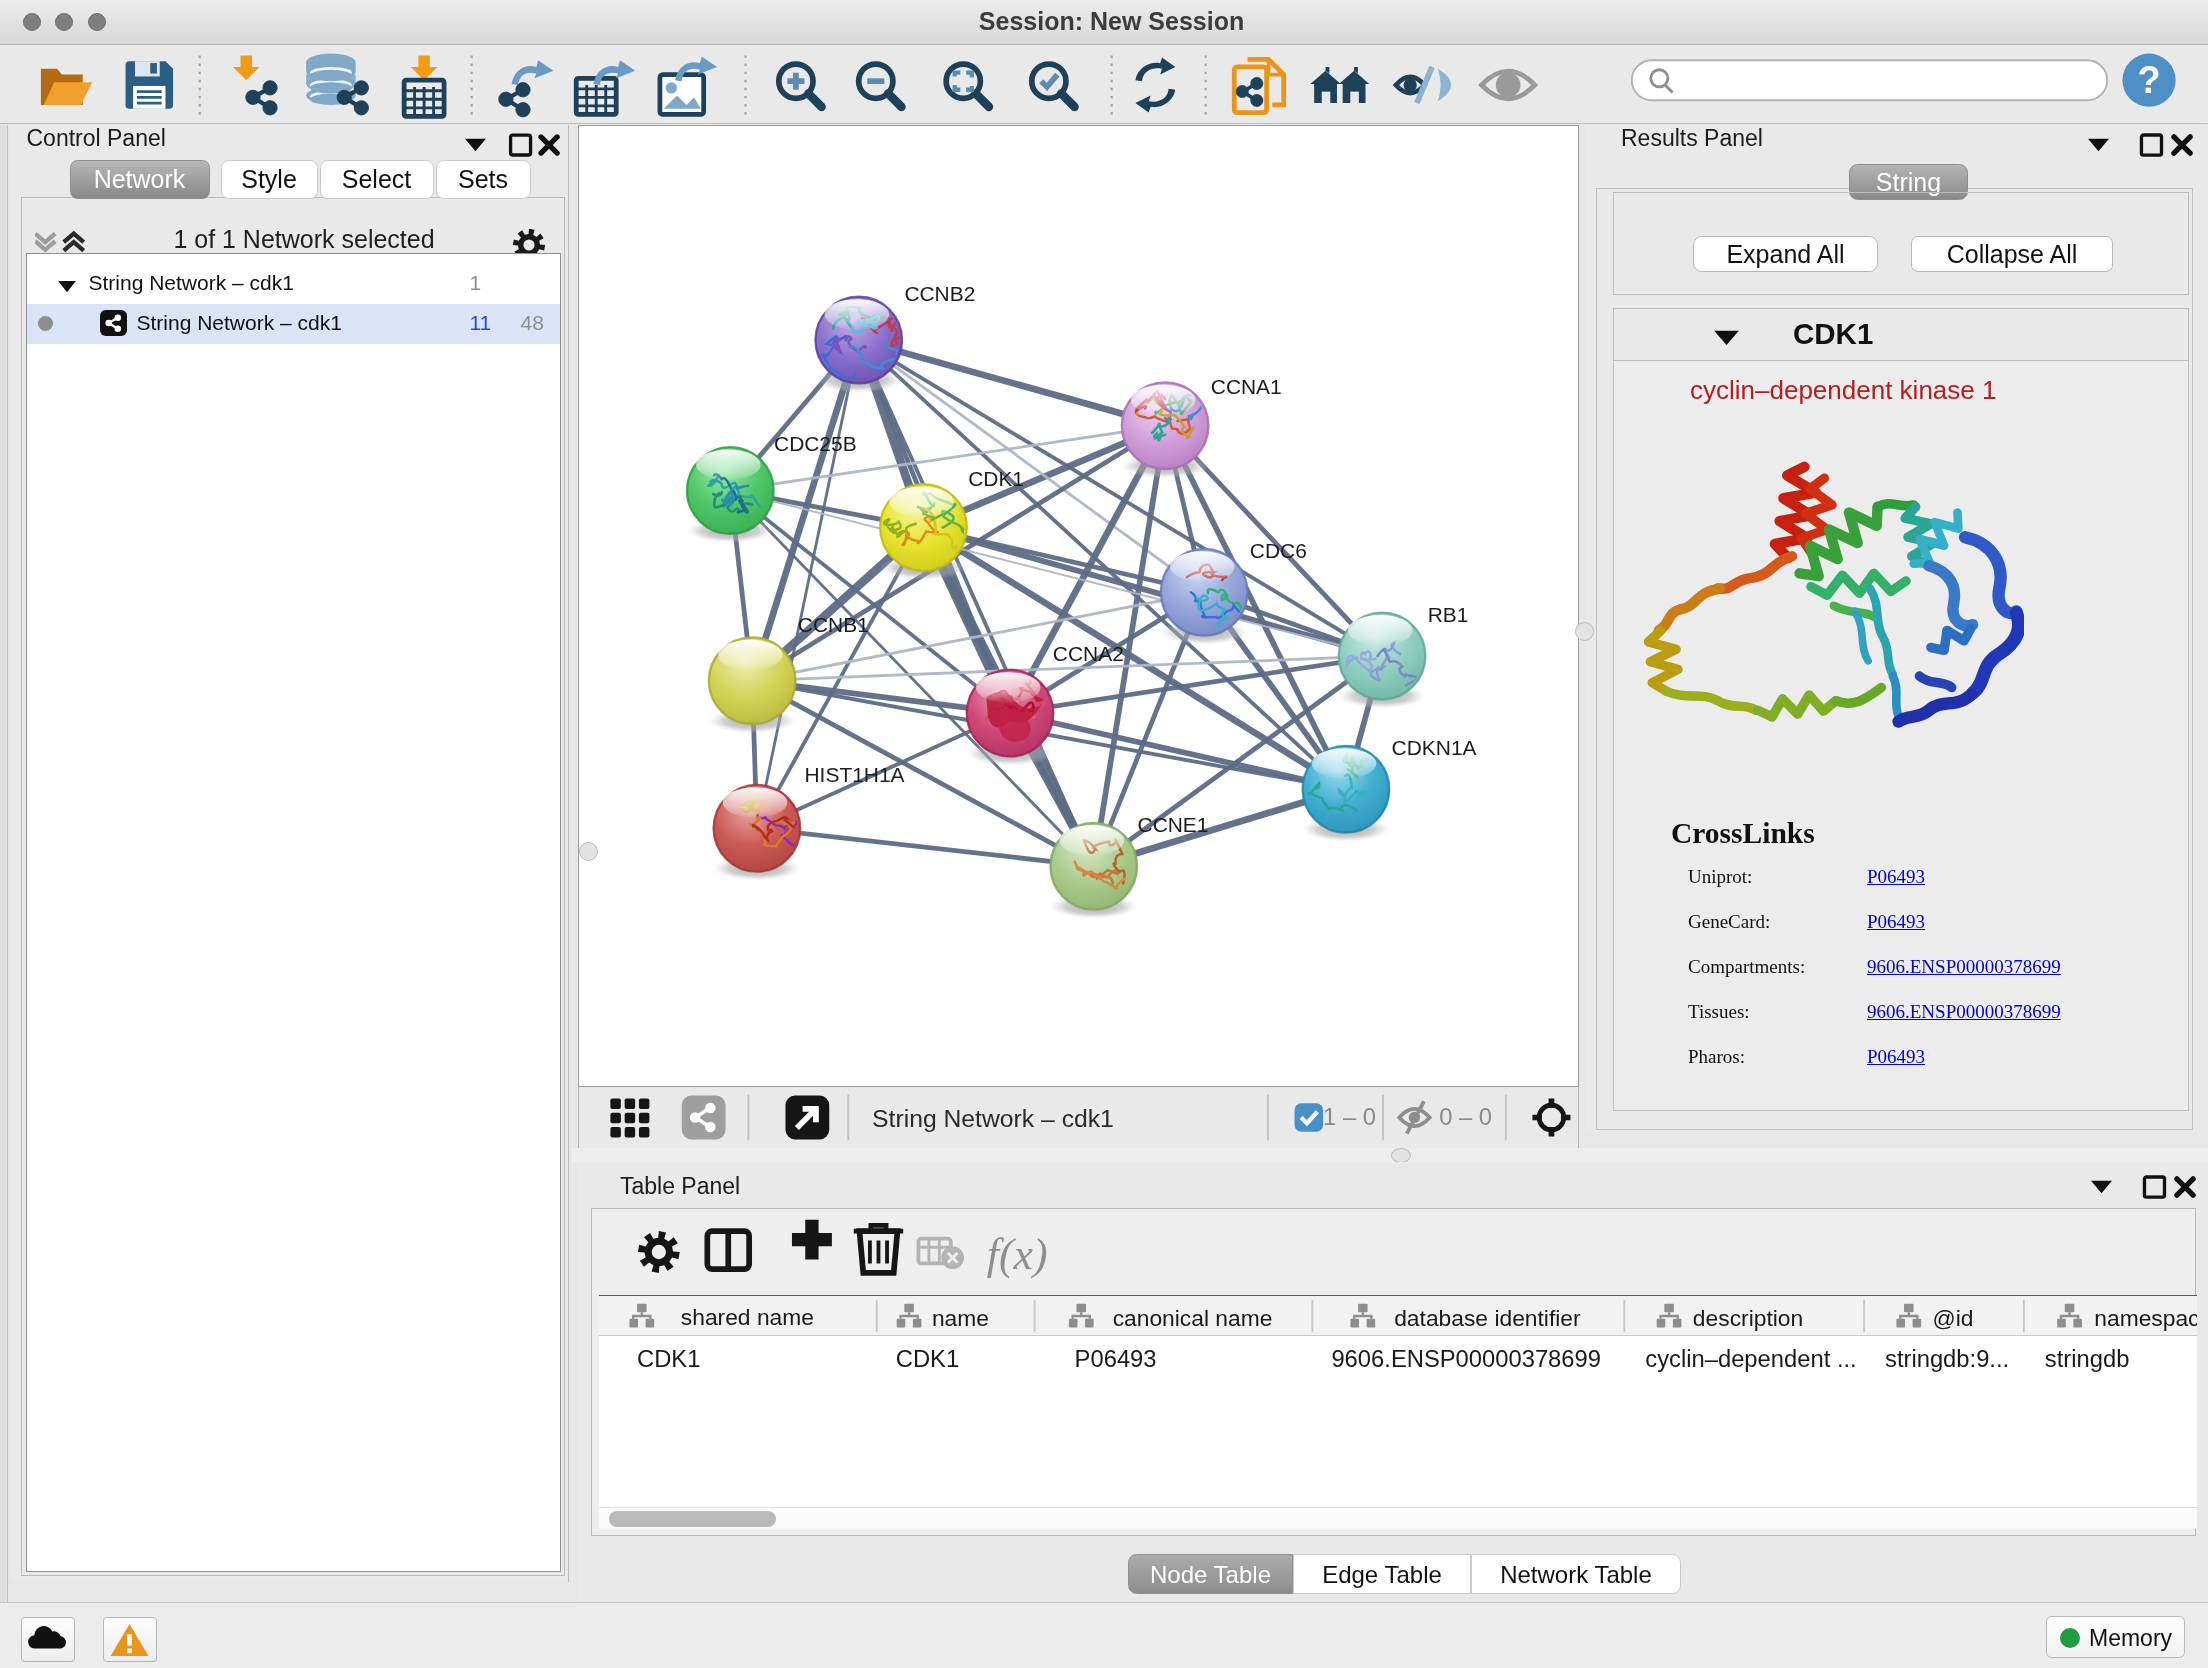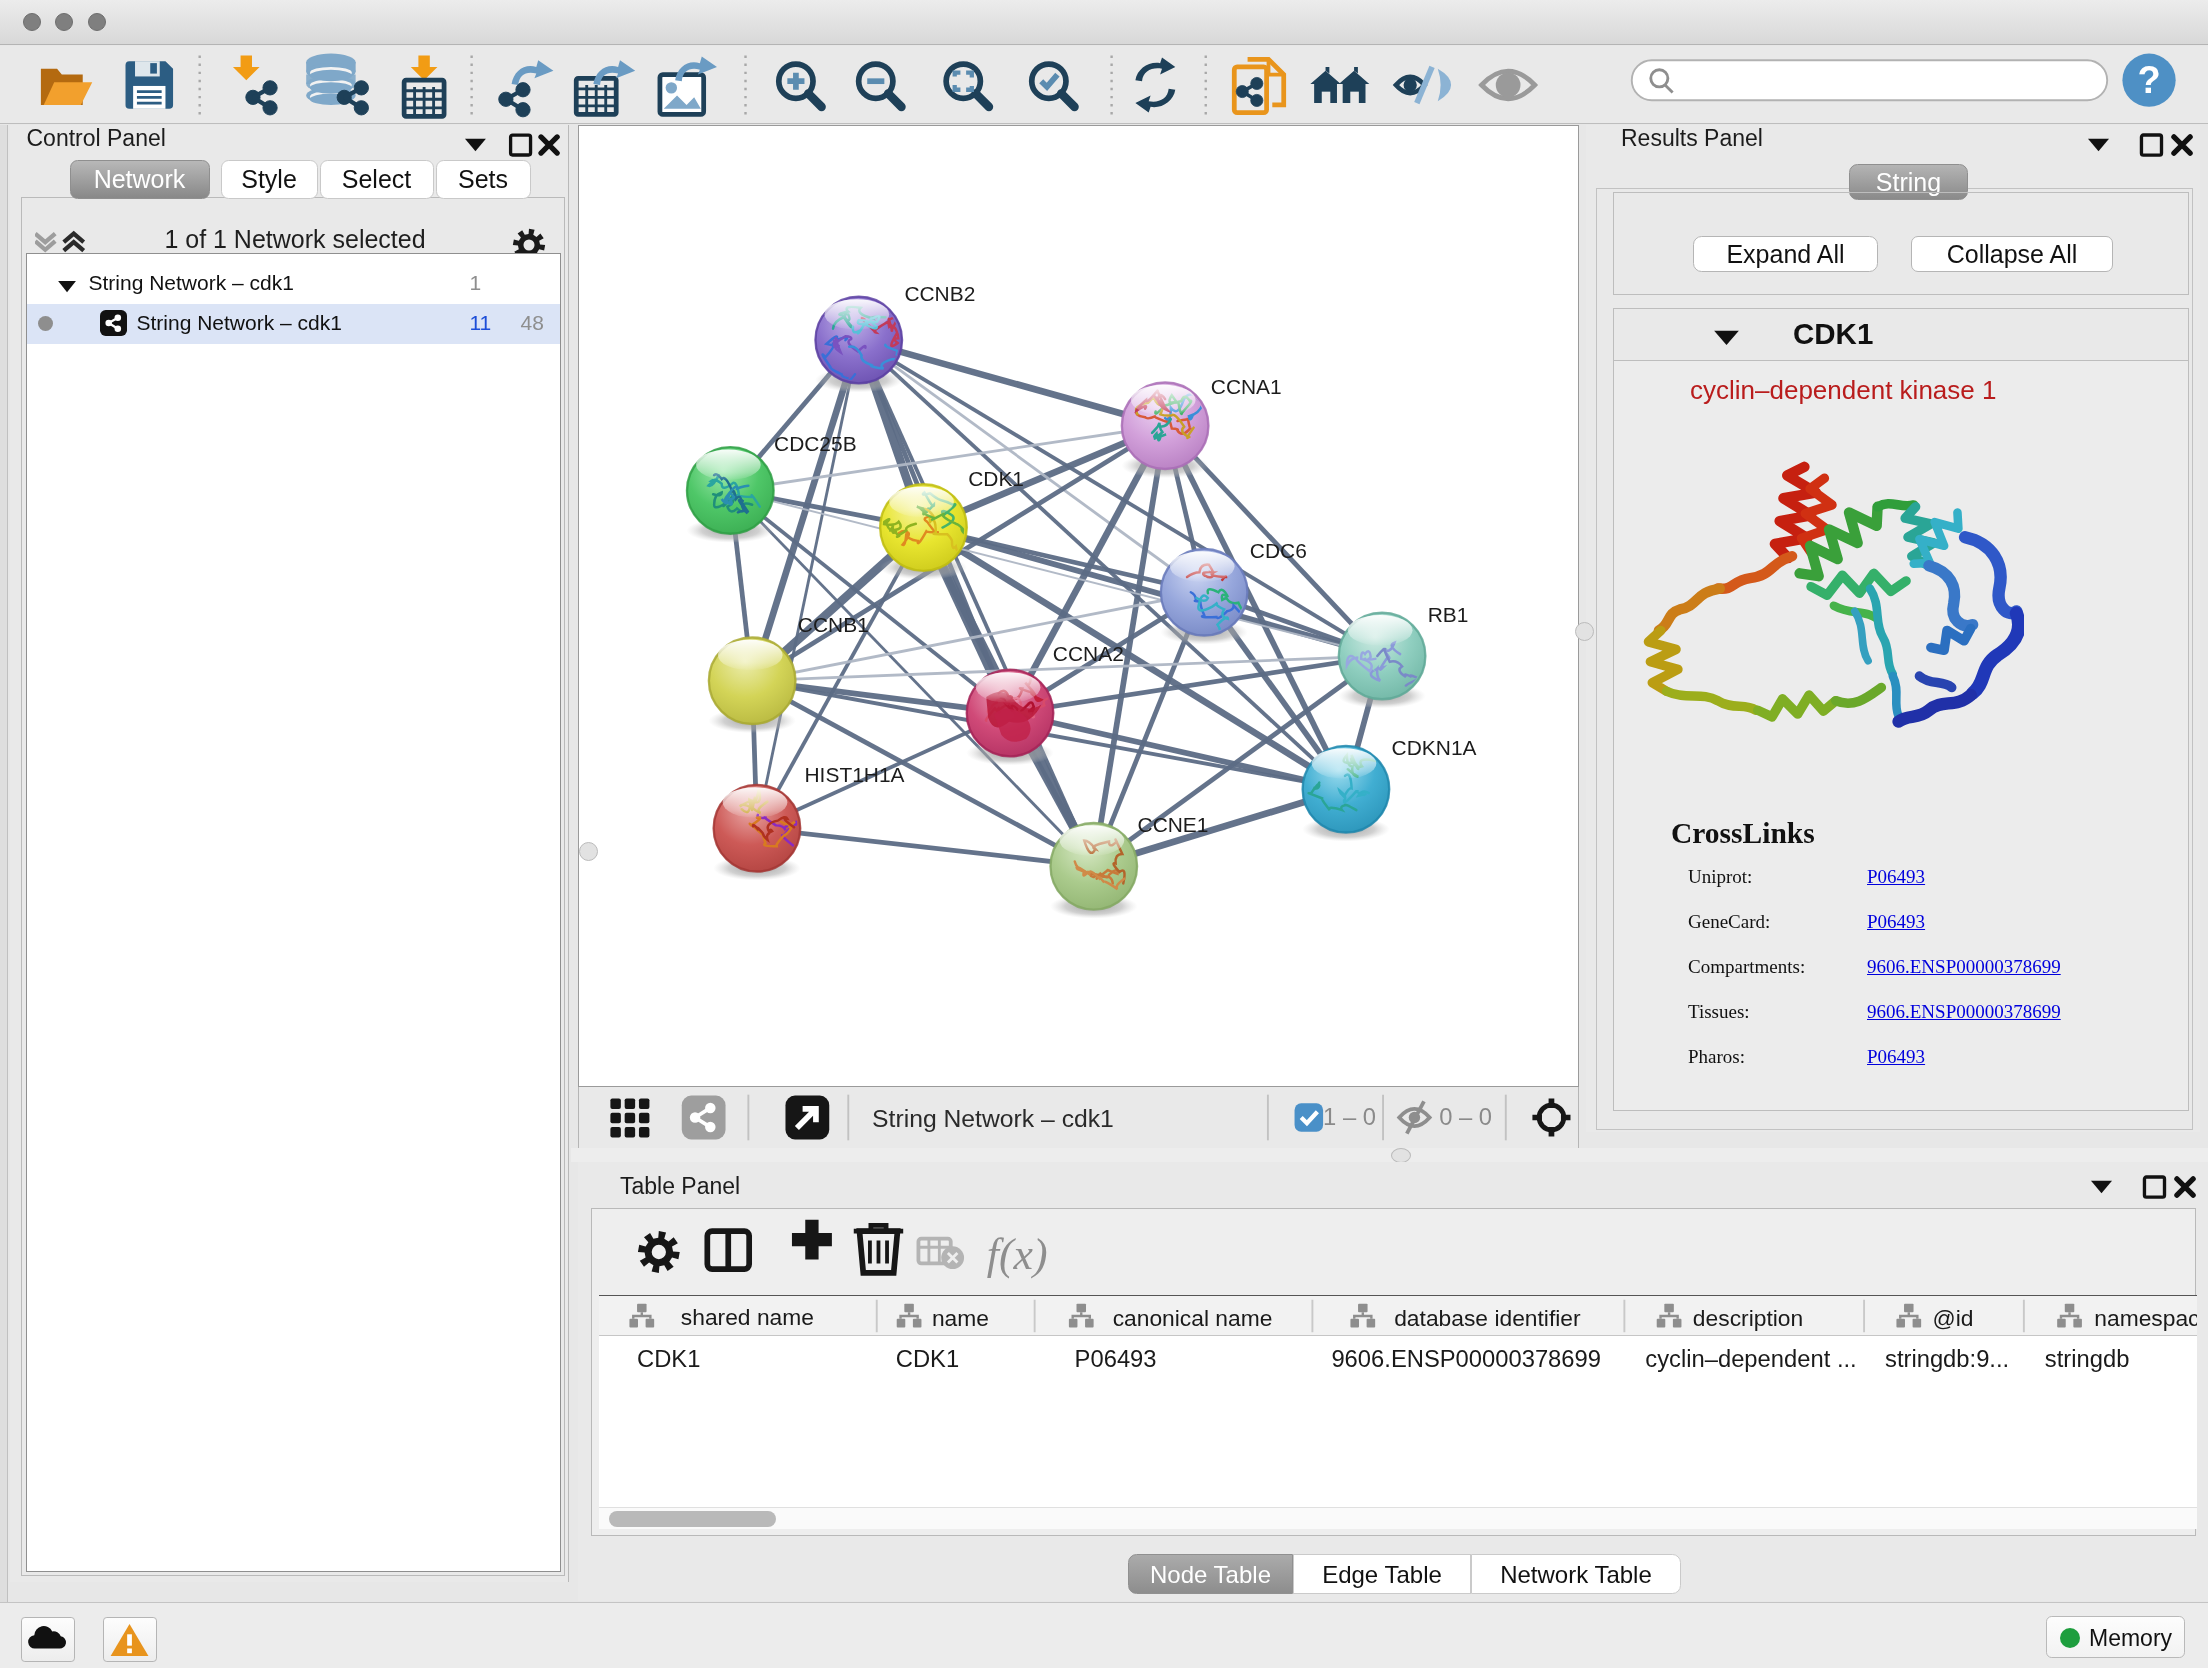--- a/index.html
+++ b/index.html
@@ -7,20 +7,21 @@
   body { font-family:"Liberation Sans",sans-serif; background:#e7e7e7; position:relative; overflow:hidden; }
   .abs { position:absolute; }
 </style>
 </head>
 <body>
 
 <div class="abs" style="left:0;top:0;width:2208px;height:45px;background:linear-gradient(#ececec,#d8d8d8);border-bottom:1px solid #b4b4b4;">
   <div class="abs" style="left:23px;top:13.3px;width:18px;height:18px;border-radius:50%;background:#7f7f7f;border:1px solid #6e6e6e;"></div>
   <div class="abs" style="left:55px;top:13.3px;width:18px;height:18px;border-radius:50%;background:#7f7f7f;border:1px solid #6e6e6e;"></div>
   <div class="abs" style="left:88px;top:13.3px;width:18px;height:18px;border-radius:50%;background:#7f7f7f;border:1px solid #6e6e6e;"></div>
+  <div class="abs" style="left:0;top:6.7px;width:2208px;text-align:center;text-indent:15px;font-size:25px;font-weight:bold;color:#3c3c3c;">Session: New Session</div>
 </div>
 
 <div id="toolbar" class="abs" style="left:0;top:46px;width:2208px;height:78px;background:#e9e9e9;border-bottom:1px solid #bdbdbd;">
   <svg class="abs" style="left:0;top:0;" width="2208" height="78" viewBox="0 0 2322 82">
     <defs>
       <g id="shareg">
         <circle cx="22" cy="4" r="7.5"></circle>
           <circle cx="4" cy="14" r="7.5"></circle>
           <circle cx="22" cy="25" r="7.5"></circle>
         <path d="M4 14 L22 4 M4 14 L22 25" stroke-width="4.5" fill="none"></path>
@@ -195,21 +196,21 @@
   <div class="abs" style="left:426px;top:35px;width:95px;height:39px;background:#fff;border:1px solid #c9c9c9;border-radius:7.6px;color:#111;font-size:25px;text-align:center;line-height:37px;">Sets</div>
 
   <svg class="abs" style="left:25px;top:101px;" width="86" height="38" viewBox="0 0 90 40">
     <g stroke="#9d9d9d" stroke-width="4.5" fill="none">
       <path d="M0 8 L10.5 17 L21 8 M0 16 L10.5 25 L21 16"></path>
     </g>
     <g stroke="#2a2a2a" stroke-width="4.5" fill="none">
       <path d="M30 17 L40.5 8 L51 17 M30 26 L40.5 17 L51 26"></path>
     </g>
   </svg>
-  <div class="abs" style="left:6px;top:100px;width:559px;text-align:center;font-size:25px;color:#1e1e1e;">1 of 1 Network selected</div>
+  <div class="abs" style="left:15px;top:100px;width:559px;text-align:center;font-size:25px;color:#1e1e1e;">1 of 1 Network selected</div>
   <svg class="abs" style="left:502px;top:103px;" width="34" height="34" viewBox="0 0 40 40">
     <path fill-rule="evenodd" fill="#1a1a1a" d="M20.0 1.0 L26.6 2.2 L25.0 8.0 L28.8 10.5 L33.4 6.6 L37.3 12.0 L32.0 15.0 L33.0 19.5 L39.0 20.0 L37.8 26.6 L32.0 25.0 L29.5 28.8 L33.4 33.4 L28.0 37.3 L25.0 32.0 L20.5 33.0 L20.0 39.0 L13.4 37.8 L15.0 32.0 L11.2 29.5 L6.6 33.4 L2.7 28.0 L8.0 25.0 L7.0 20.5 L1.0 20.0 L2.2 13.4 L8.0 15.0 L10.5 11.2 L6.6 6.6 L12.0 2.7 L15.0 8.0 L19.5 7.0 Z M26.5 20.0 A6.5 6.5 0 1 0 13.5 20.0 A6.5 6.5 0 1 0 26.5 20.0 Z"></path>
   </svg>
 
   <div class="abs" style="left:16px;top:128px;width:535px;height:1319px;background:#ffffff;border:1px solid #8f8f8f;overflow:hidden;">
     <div class="abs" style="left:0;top:10.5px;width:534px;height:40px;">
       <svg class="abs" style="left:31px;top:15px;" width="19" height="15" viewBox="0 0 20 16">
           <path d="M0 1 L19 1 L9.5 13 Z" fill="#111"></path>
         </svg>
       <div class="abs" style="left:62px;top:6.7px;font-size:21px;color:#111;">String Network – cdk1</div>

